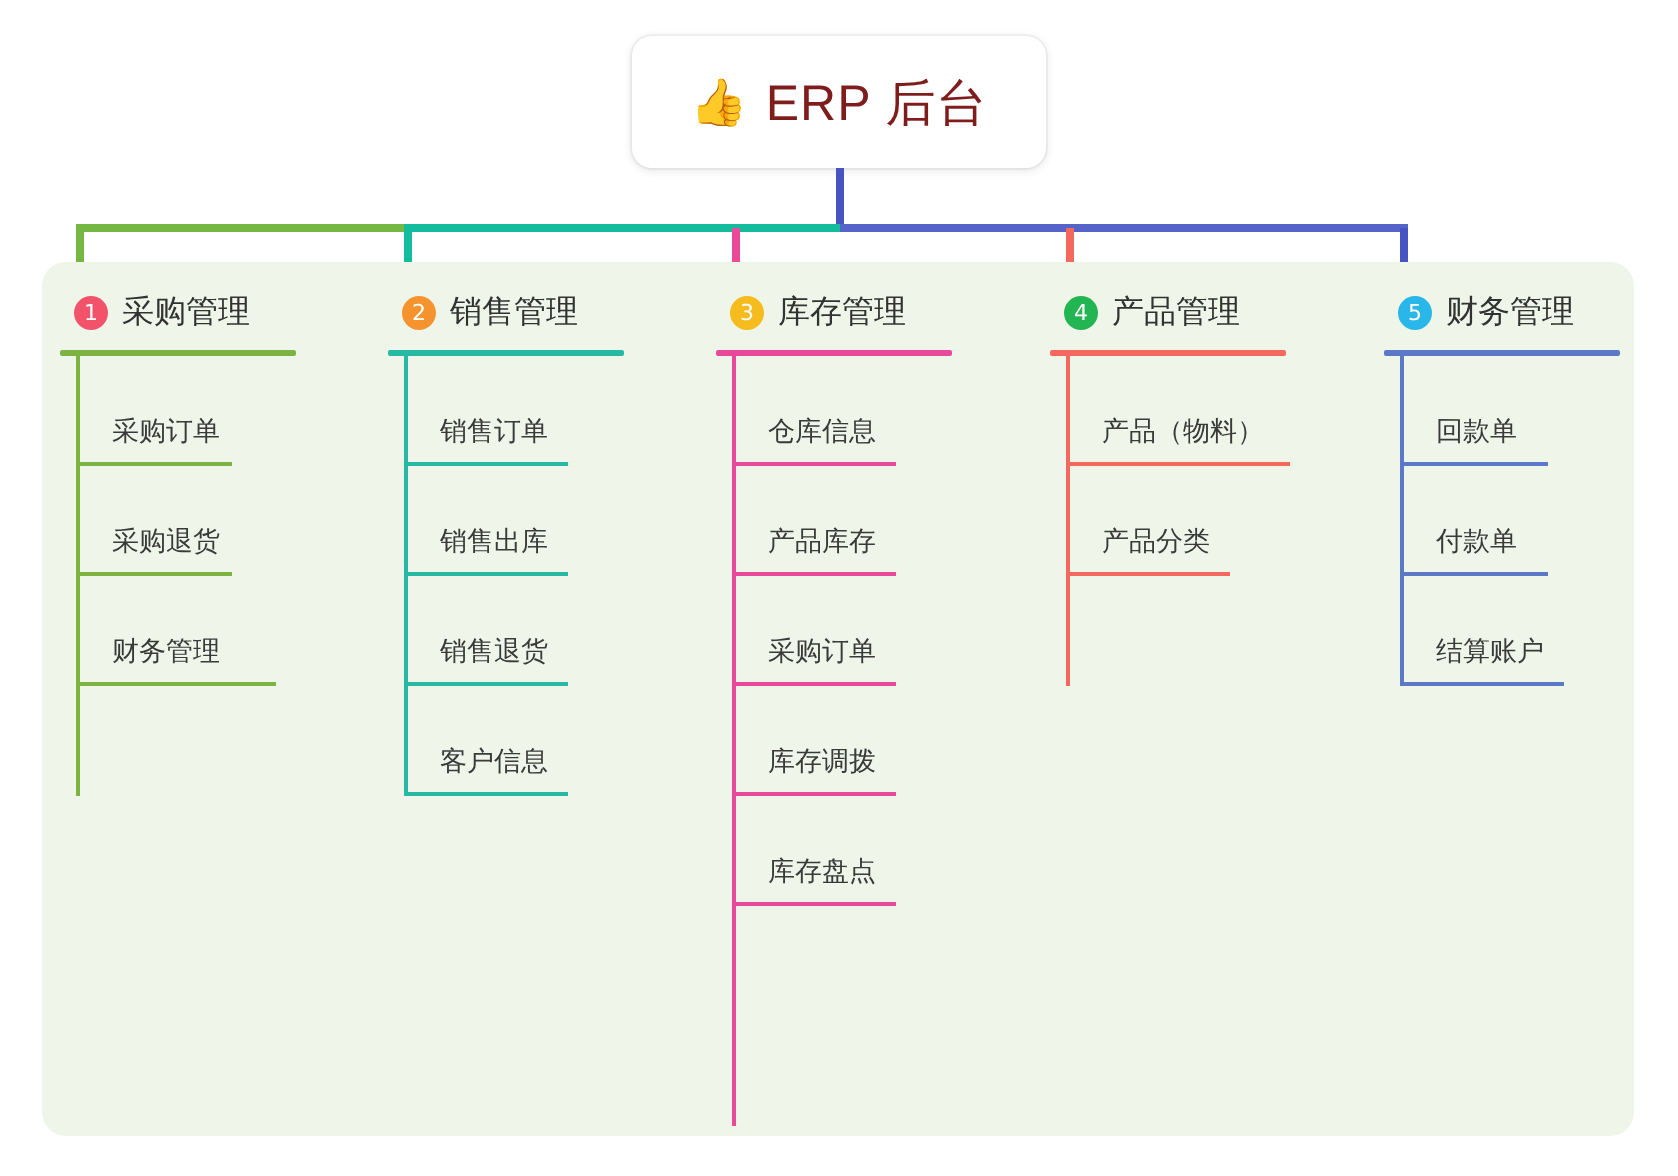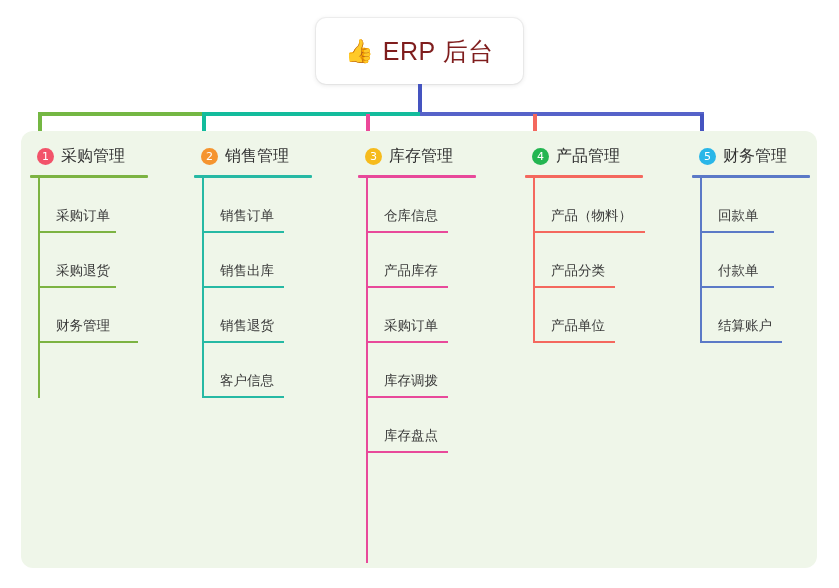--- a/index.html
+++ b/index.html
@@ -252,24 +252,20 @@
       <div class="col-body">
         <div class="spine" style="background: rgb(244, 104, 94); height: 165px;"></div>
         <div class="leaf">
           <span class="leaf-label">产品（物料）</span>
           <div class="leaf-underline" style="width: 112px; background: rgb(244, 104, 94);"></div>
         </div>
         <div class="leaf">
           <span class="leaf-label">产品分类</span>
           <div class="leaf-underline" style="width: 82px; background: rgb(244, 104, 94);"></div>
         </div>
-        <div class="leaf">
-          <span class="leaf-label">产品单位</span>
-          <div class="leaf-underline" style="width: 82px; background: rgb(244, 104, 94);"></div>
-        </div>
       </div>
     </div>
     <div class="column" style="left: 692px; width: 150px;">
       <div class="col-header">
         <span class="badge" style="background: rgb(41, 182, 232);">5</span>
         <span class="col-title">财务管理</span>
       </div>
       <div class="col-underline" style="width: 118px; background: rgb(91, 121, 199);"></div>
       <div class="col-body">
         <div class="spine" style="background: rgb(91, 121, 199); height: 165px;"></div>

